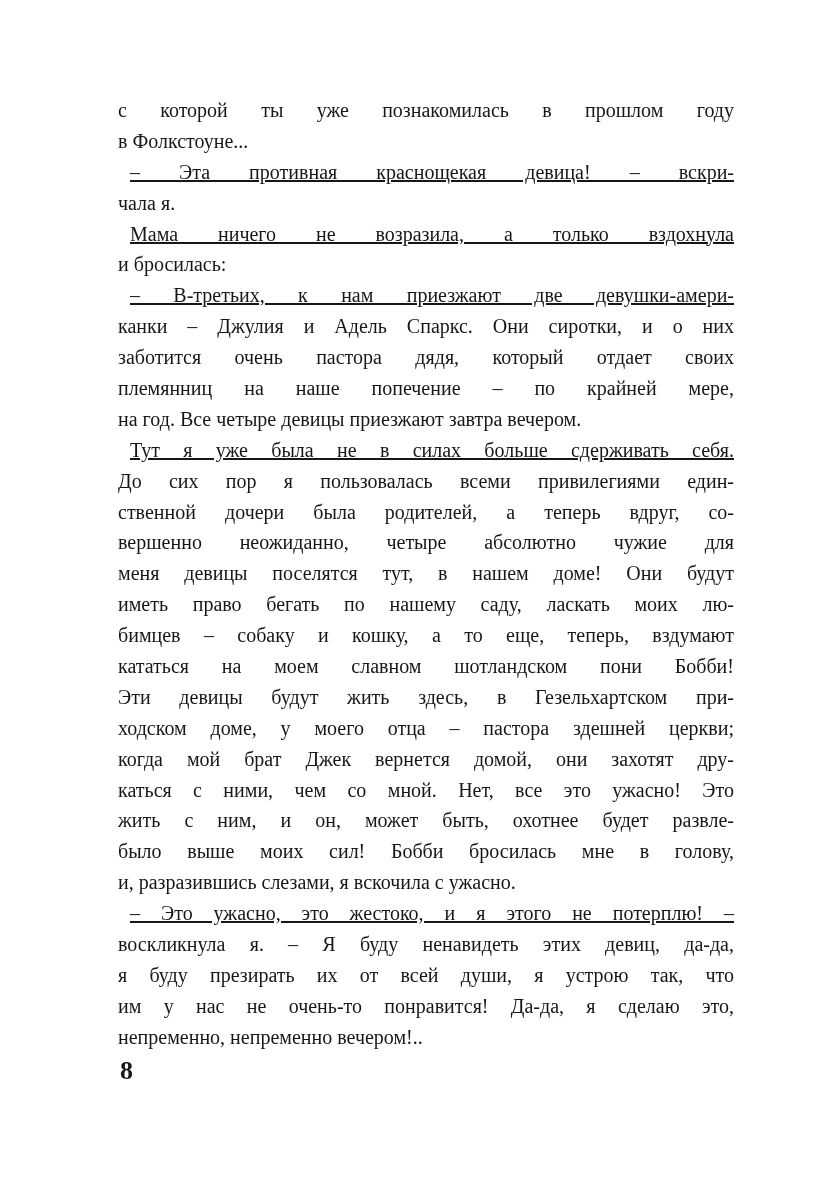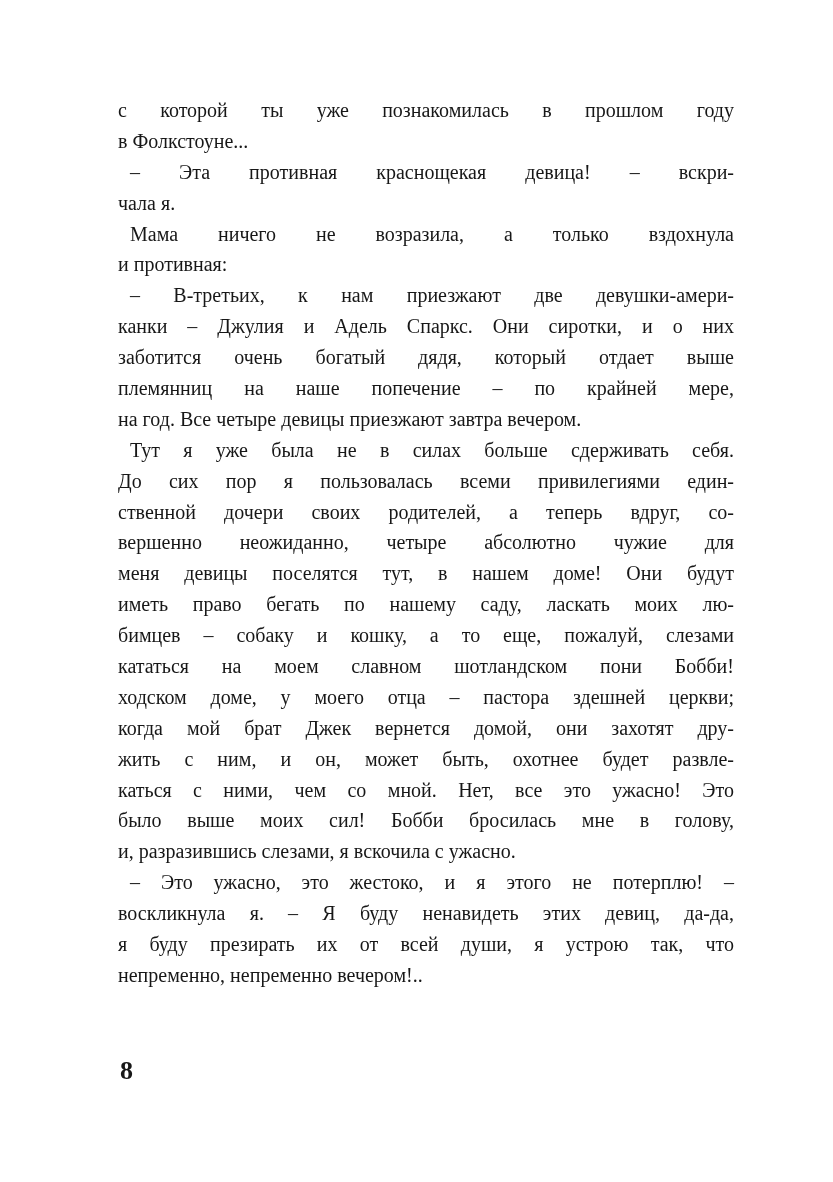--- a/index.html
+++ b/index.html
@@ -30,20 +30,21 @@
     text-align-last: justify;
     white-space: normal;
     font-kerning: normal;
   }
   .line.end {
     text-align: left;
     text-align-last: left;
   }
   .line.indent {
     padding-left: 12px;
+    text-decoration: underline;
   }
   .page-number {
     position: absolute;
     left: 120px;
     top: 1056px;
     font-size: 26px;
     line-height: 30.9px;
     font-weight: bold;
     color: #171717;
   }
@@ -51,39 +52,41 @@
 </head>
 <body>
 
 <div class="page">
   <div class="text-block">
       <div class="line">с которой ты уже познакомилась в прошлом году</div>
       <div class="line end">в Фолкстоуне...</div>
       <div class="line indent">– Эта противная краснощекая девица! – вскри-</div>
       <div class="line end">чала я.</div>
       <div class="line indent">Мама ничего не возразила, а только вздохнула</div>
-      <div class="line end">и противная:</div>
+      <div class="line end">и бросилась:</div>
       <div class="line indent">– В-третьих, к нам приезжают две девушки-амери-</div>
       <div class="line">канки – Джулия и Адель Спаркс. Они сиротки, и о них</div>
-      <div class="line">заботится очень богатый дядя, который отдает выше</div>
+      <div class="line">заботится очень пастора дядя, который отдает своих</div>
       <div class="line">племянниц на наше попечение – по крайней мере,</div>
       <div class="line end">на год. Все четыре девицы приезжают завтра вечером.</div>
       <div class="line indent">Тут я уже была не в силах больше сдерживать себя.</div>
       <div class="line">До сих пор я пользовалась всеми привилегиями един-</div>
-      <div class="line">ственной дочери своих родителей, а теперь вдруг, со-</div>
+      <div class="line">ственной дочери была родителей, а теперь вдруг, со-</div>
       <div class="line">вершенно неожиданно, четыре абсолютно чужие для</div>
       <div class="line">меня девицы поселятся тут, в нашем доме! Они будут</div>
       <div class="line">иметь право бегать по нашему саду, ласкать моих лю-</div>
-      <div class="line">бимцев – собаку и кошку, а то еще, пожалуй, слезами</div>
+      <div class="line">бимцев – собаку и кошку, а то еще, теперь, вздумают</div>
       <div class="line">кататься на моем славном шотландском пони Бобби!</div>
+      <div class="line">Эти девицы будут жить здесь, в Гезельхартском при-</div>
       <div class="line">ходском доме, у моего отца – пастора здешней церкви;</div>
       <div class="line">когда мой брат Джек вернется домой, они захотят дру-</div>
+      <div class="line">каться с ними, чем со мной. Нет, все это ужасно! Это</div>
       <div class="line">жить с ним, и он, может быть, охотнее будет развле-</div>
-      <div class="line">каться с ними, чем со мной. Нет, все это ужасно! Это</div>
       <div class="line">было выше моих сил! Бобби бросилась мне в голову,</div>
       <div class="line end">и, разразившись слезами, я вскочила с ужасно.</div>
       <div class="line indent">– Это ужасно, это жестоко, и я этого не потерплю! –</div>
       <div class="line">воскликнула я. – Я буду ненавидеть этих девиц, да-да,</div>
       <div class="line">я буду презирать их от всей души, я устрою так, что</div>
+      <div class="line">им у нас не очень-то понравится! Да-да, я сделаю это,</div>
       <div class="line end">непременно, непременно вечером!..</div>
     </div>
   <div class="page-number">8</div>
 </div>
 
 </body></html>

